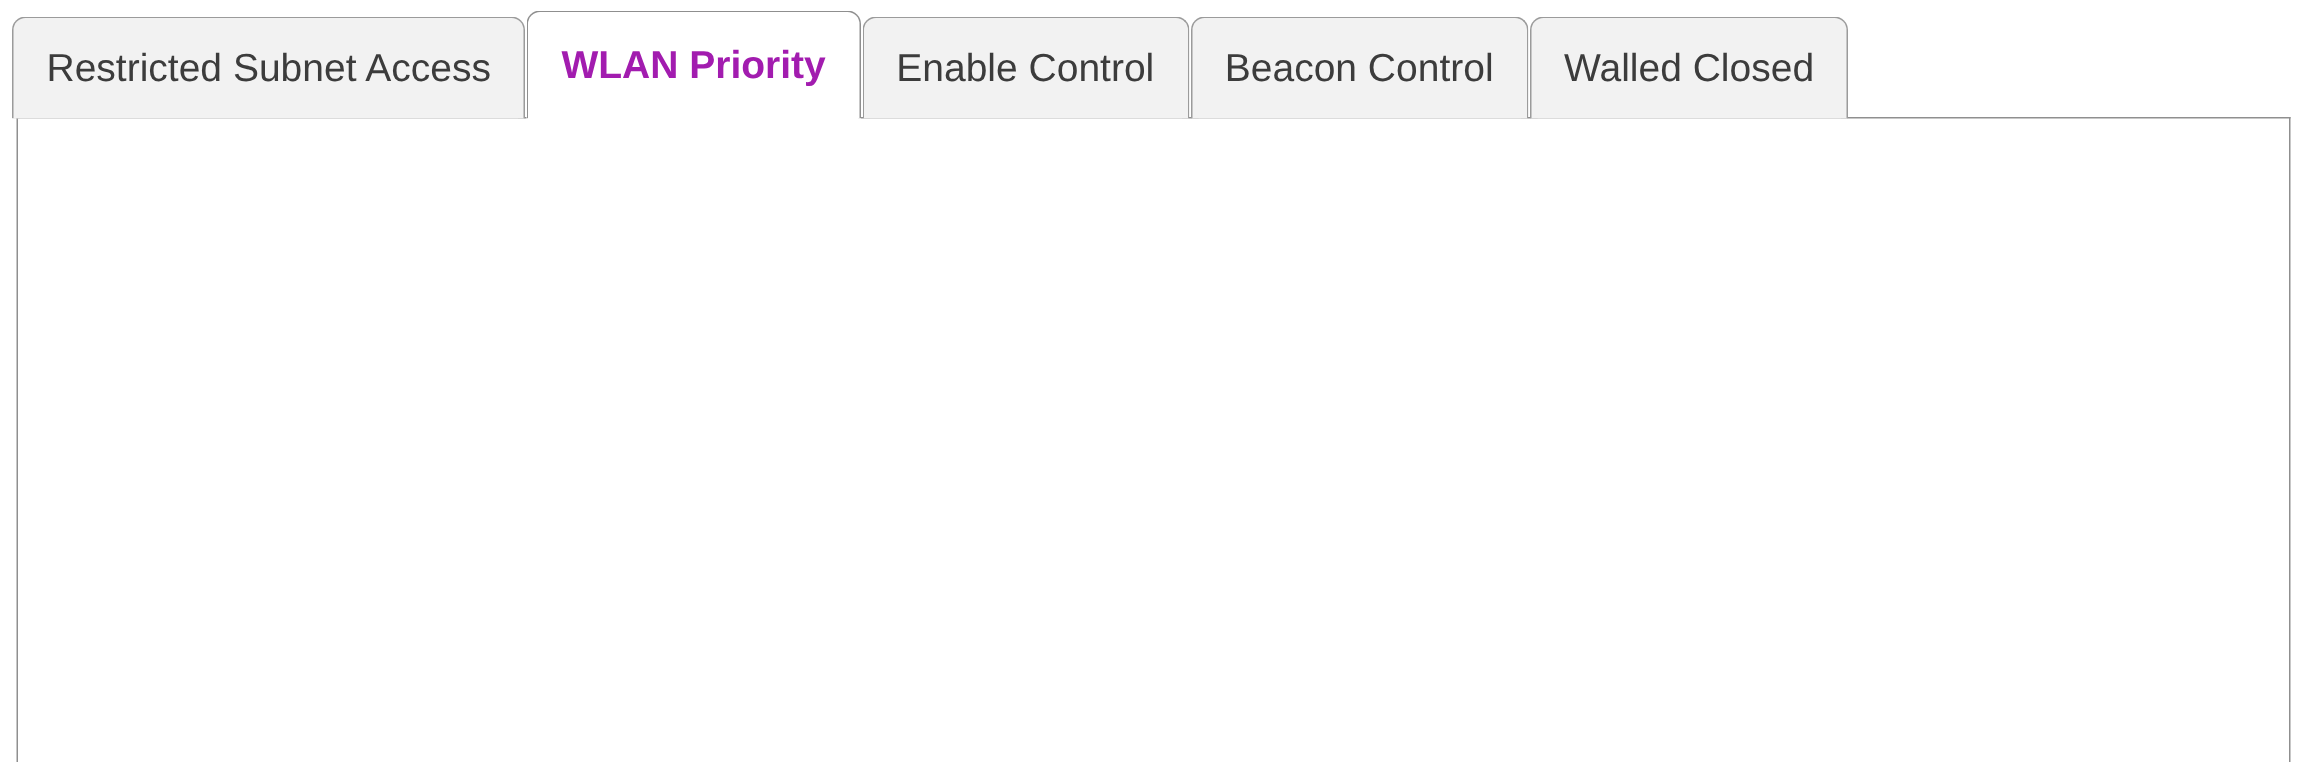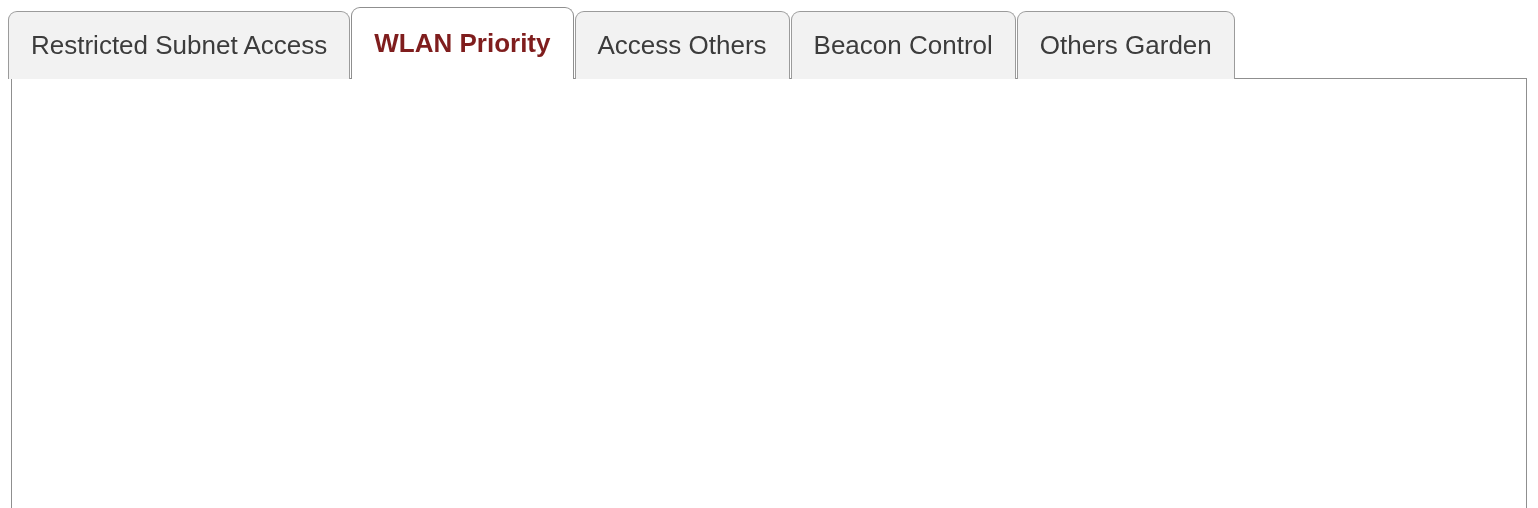--- a/index.html
+++ b/index.html
@@ -48,21 +48,21 @@
     border-top-right-radius: 9px;
     font-size: 26px;
     color: #3c3c3c;
     letter-spacing: 0px;
     white-space: nowrap;
     margin-right: 1px;
   }
 
   .tab.active {
     background: #ffffff;
-    color: #7f1d1d;
+    color: #a21caf;
     font-weight: bold;
     border-color: #8f8f8f;
     height: 72px;
     margin-top: -4px;
     z-index: 5;
     box-shadow: 0 2px 0 0 #ffffff;
   }
 
   
   .panel {
@@ -208,27 +208,27 @@
 <div id="app">
 
   <div class="tabstrip">
     <div class="tab">
       <span>Restricted Subnet Access</span>
     </div>
     <div class="tab active">
       <span>WLAN Priority</span>
     </div>
     <div class="tab">
-      <span>Access Others</span>
+      <span>Enable Control</span>
     </div>
     <div class="tab">
       <span>Beacon Control</span>
     </div>
     <div class="tab">
-      <span>Others Garden</span>
+      <span>Walled Closed</span>
     </div>
   </div>
 
   <div class="panel"></div>
 
   <div class="form">
 
     <div class="row" style="top:118px;">
       <div class="row-label">Priority:</div>
       <div class="row-field">

